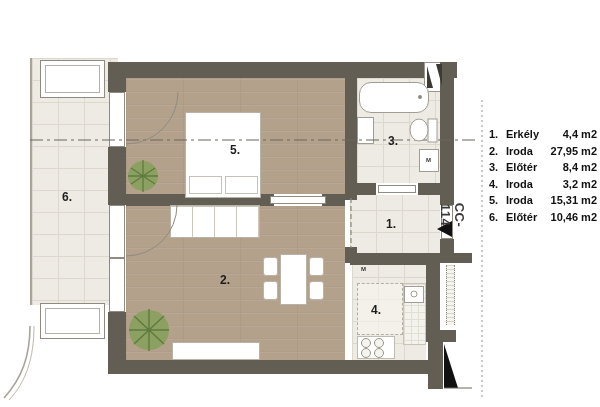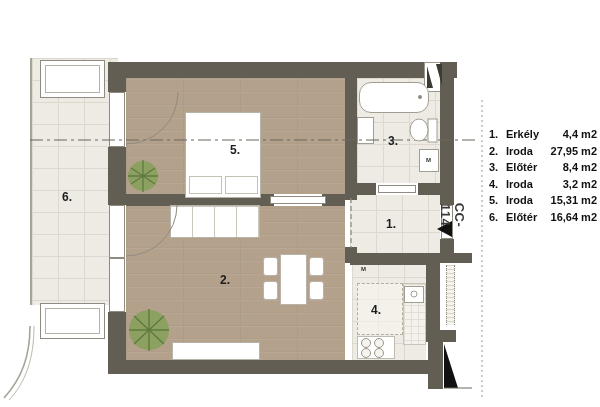--- a/index.html
+++ b/index.html
@@ -192,17 +192,17 @@
       <span class="l-area">3,2 m2</span>
     </div>
     <div class="legend-row">
       <span class="l-num">5.</span>
       <span class="l-name">Iroda</span>
       <span class="l-area">15,31 m2</span>
     </div>
     <div class="legend-row">
       <span class="l-num">6.</span>
       <span class="l-name">Előtér</span>
-      <span class="l-area">16,64 m2</span>
+      <span class="l-area">10,46 m2</span>
     </div>
   </div>
 
 </div>
 
 </body></html>

